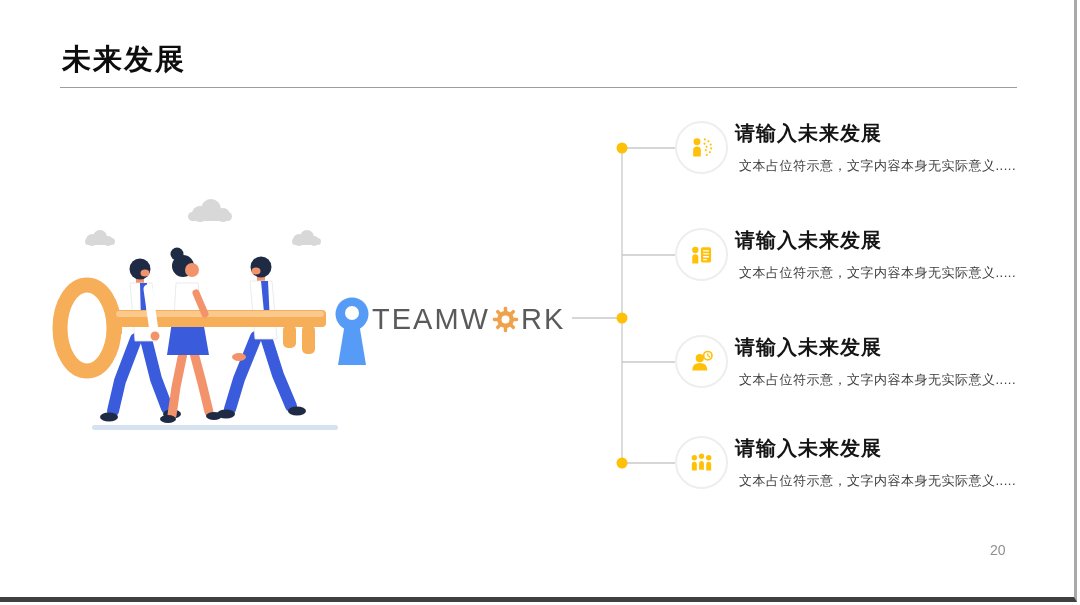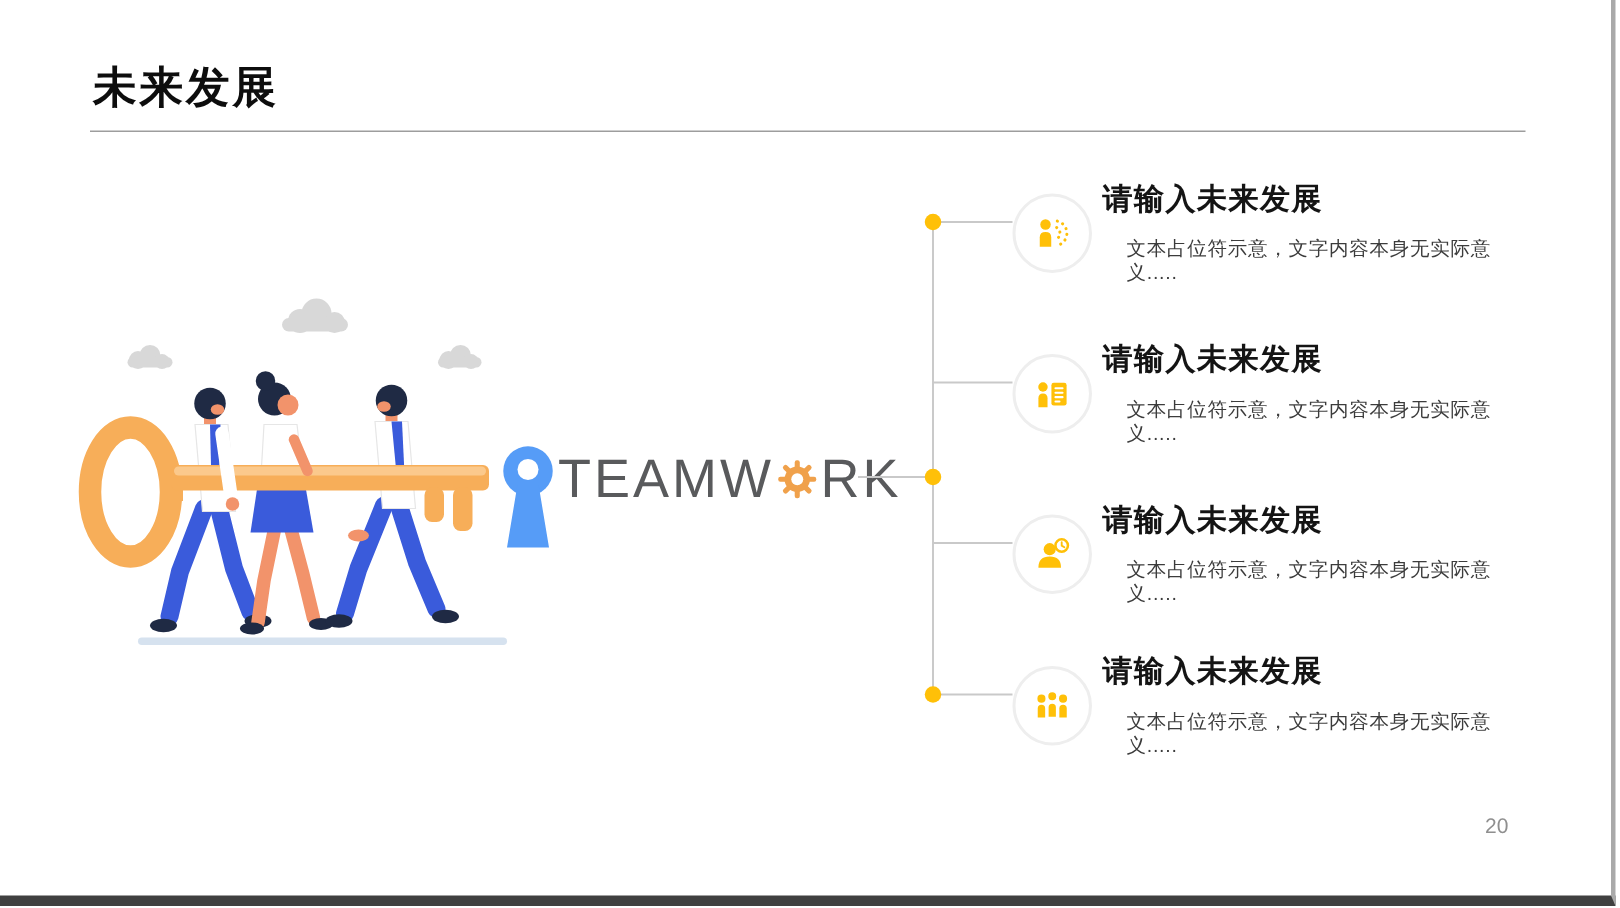--- a/index.html
+++ b/index.html
@@ -2,54 +2,54 @@
 <html><head>
 <meta charset="utf-8">
 <style>
   html,body{
     margin:0;padding:0;width:1080px;height:605px;overflow:hidden;
     background:#ffffff;
     font-family:"Liberation Sans","DejaVu Sans",sans-serif;
   }
   .slide{
     position:relative;width:1074px;height:597px;background:#ffffff;
-    border-right:3px solid #a9a9a9;border-bottom:7px solid #404040;
+    border-right:3px solid #a9a9a9;border-bottom:5px solid #404040;
   }
   .slide-title{
     position:absolute;left:62px;top:42px;
     font-size:29px;font-weight:700;color:#0d0d0d;letter-spacing:2px;line-height:34px;
   }
   .title-rule{
     position:absolute;left:60px;top:87px;width:957px;height:1px;background:#9d9d9d;
   }
   .illustration{position:absolute;left:50px;top:183px;width:390px;height:278px;}
   .teamwork{
     position:absolute;left:372px;top:298px;height:42px;
     display:flex;align-items:center;
-    font-size:36px;color:#595a5c;letter-spacing:2px;font-weight:400;
+    font-size:29px;color:#595a5c;letter-spacing:2px;font-weight:400;
   }
   .teamwork .gear{width:29px;height:29px;margin:0 1px;display:block;}
   .connector{position:absolute;left:555px;top:95px;width:140px;height:420px;}
   .timeline-item{
     position:absolute;left:675px;width:345px;display:flex;gap:7px;align-items:center;
   }
   .ti-1{top:121px}.ti-2{top:228px}.ti-3{top:335px}.ti-4{top:436px}
   .icon-circle{
     flex:0 0 auto;width:53px;height:53px;border-radius:50%;
     background:#fff;border:2px solid #eeeeee;box-sizing:border-box;
     display:flex;align-items:center;justify-content:center;
   }
   .icon-circle svg{width:27px;height:27px;display:block;}
   .ti-text{padding-top:0;}
   .ti-title{
     margin:0;font-size:20px;font-weight:700;color:#141414;
     line-height:25px;letter-spacing:1px;
   }
   .ti-desc{
-    margin:12px 0 0 16px;font-size:13px;color:#3c3c3c;line-height:16px;letter-spacing:0.5px;
+    margin:12px 0 0 4px;font-size:13px;color:#3c3c3c;line-height:16px;letter-spacing:0.5px;
   }
   .page-number{
     position:absolute;left:990px;top:542px;font-size:14px;color:#8f8f8f;
   }
 </style>
 </head>
 <body>
 
 <div class="slide">
 

